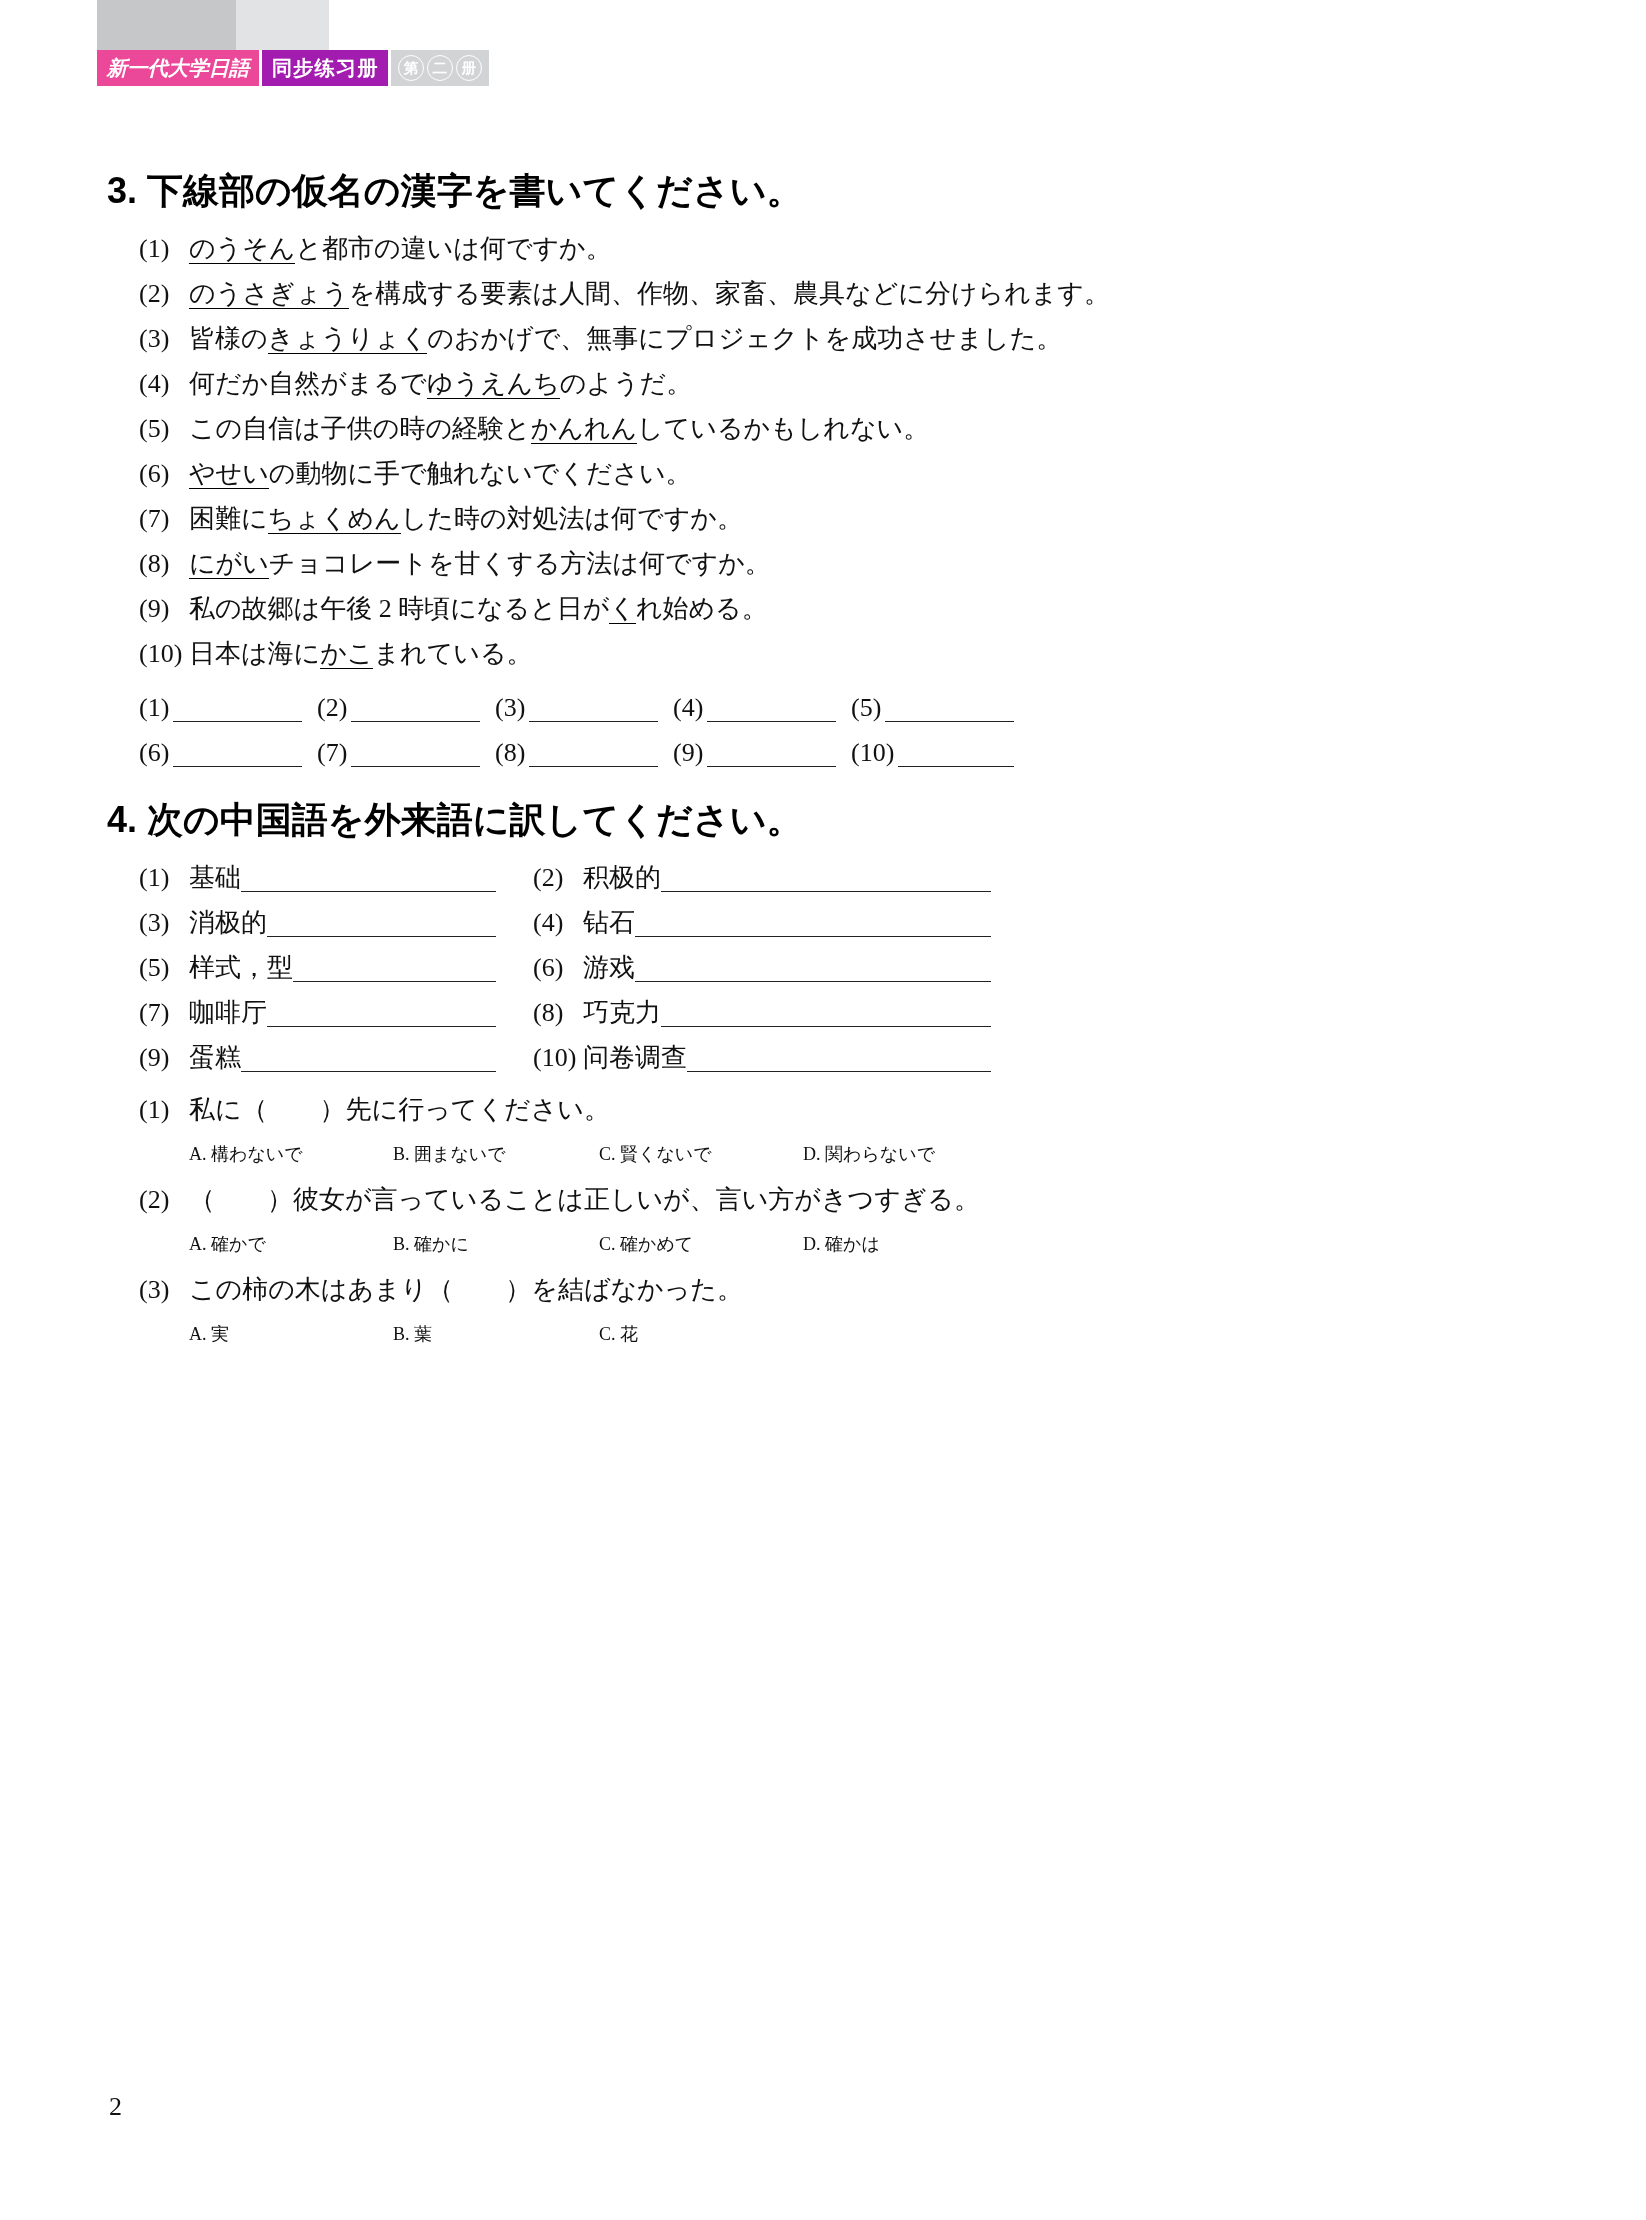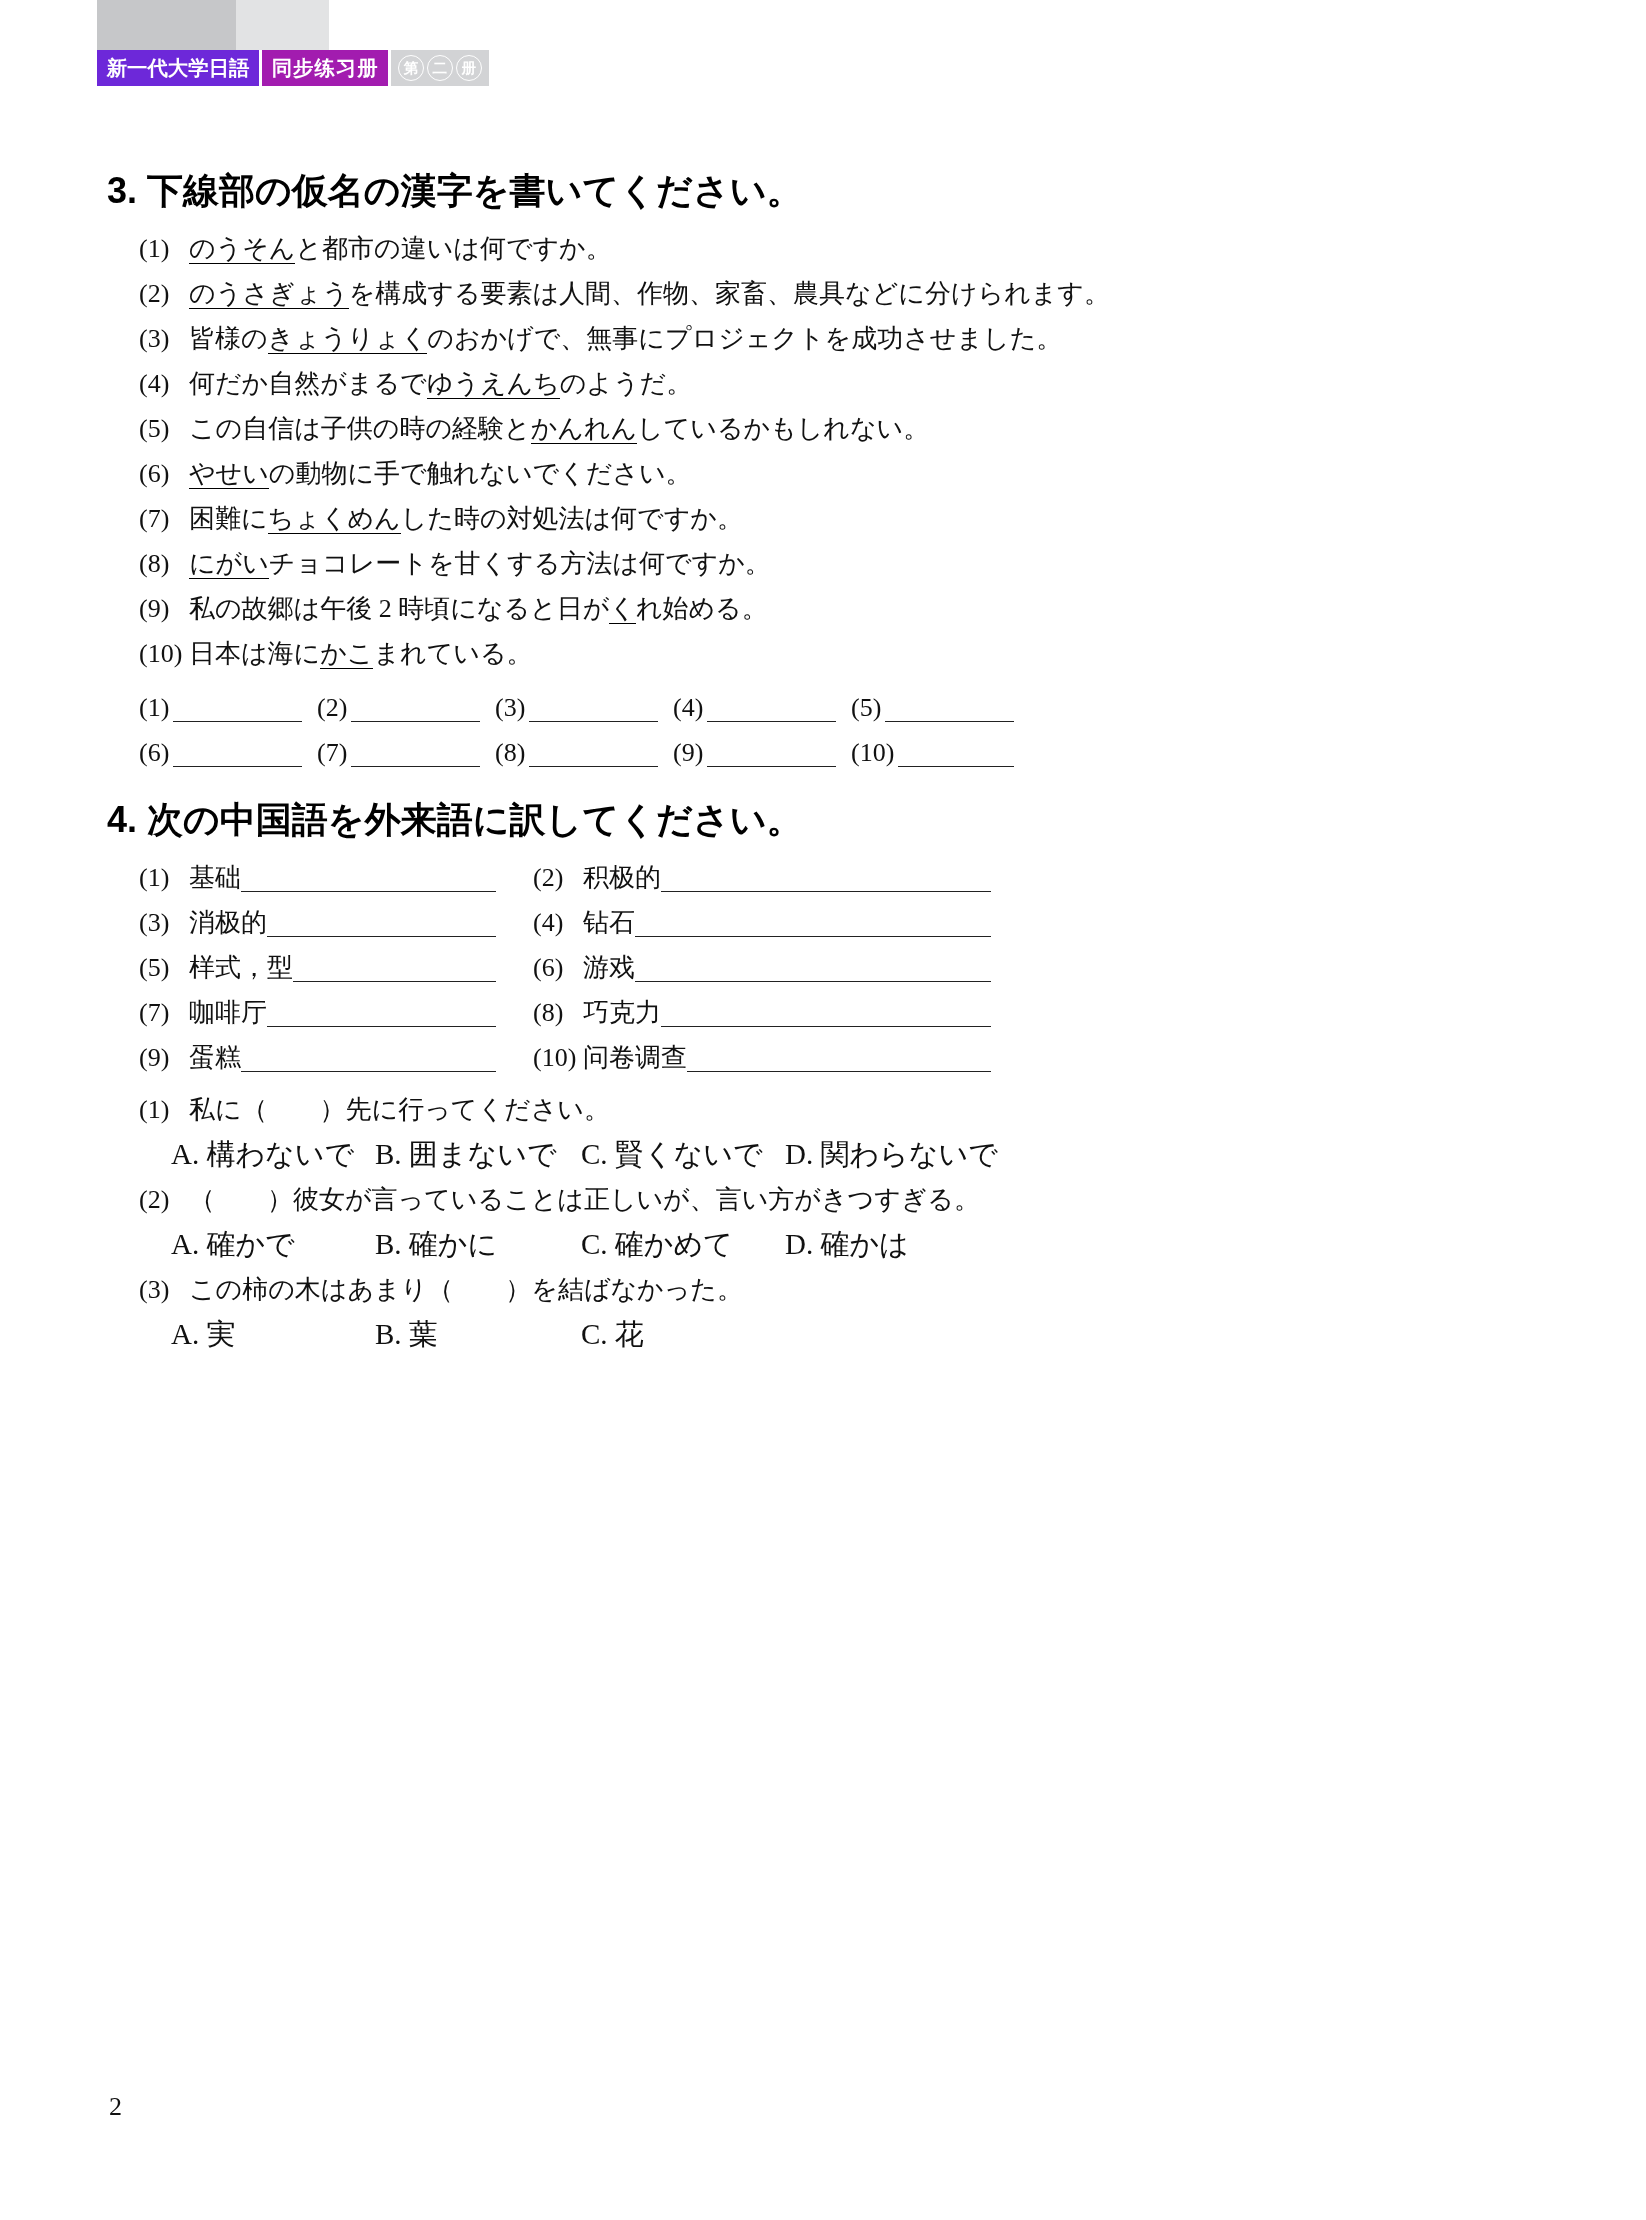--- a/index.html
+++ b/index.html
@@ -16,21 +16,21 @@
   .deco-a { position: absolute; left: 97px; top: 0; width: 139px; height: 50px; background: #c6c7c9; }
   .deco-b { position: absolute; left: 236px; top: 0; width: 93px; height: 50px; background: #e2e3e4; }
 
   
   .badges {
     position: absolute; left: 97px; top: 50px;
     display: flex; gap: 2.9px; align-items: stretch;
     font-family: "Liberation Sans", sans-serif;
   }
   .badge { color: #ffffff; font-weight: bold; font-size: 20.4px; line-height: 1; padding: 7.8px 9.7px; white-space: nowrap; }
-  .badge-dark  { background: #6d28d9; }
+  .badge-dark  { background: #ec4899; font-style: italic; }
   .badge-mid   { background: #a21caf; letter-spacing: 1px; }
   .badge-light { background: #d2d3d5; display: flex; align-items: center; gap: 2.9px; padding: 3.9px 6.8px; }
   .badge-light .circ {
     width: 26px; height: 26px; border: 1.9px solid #ffffff; border-radius: 50%;
     display: flex; align-items: center; justify-content: center;
     font-size: 14.6px; color: #ffffff; font-weight: bold;
   }
 
   
   .content { position: absolute; left: 107px; top: 171px; width: 1436px; }
@@ -65,21 +65,21 @@
   .sec4-cell .label { white-space: nowrap; }
   .sec4-cell .wline { flex: 1; height: 0; border-bottom: 1.6px solid #222222; align-self: flex-end; margin-bottom: 7.8px; }
 
   
   .q-block { margin-bottom: 0; }
   .q-line { display: flex; font-size: 26px; line-height: 45px; margin-left: 32px; }
   .q-line .num { width: 50px; flex: none; white-space: nowrap; }
   .q-line .txt { flex: 1; }
   .opts {
     display: grid; grid-template-columns: 204px 206px 204px 1fr;
-    margin-left: 64px; font-size: 29px; line-height: 45px;
+    margin-left: 82px; font-size: 18px; line-height: 45px;
   }
   .opts .opt { white-space: nowrap; }
 
   .page-number { position: absolute; left: 109px; top: 2092px; font-size: 26px; color: #111111; }
 </style>
 </head>
 <body>
 
 <div>
 

